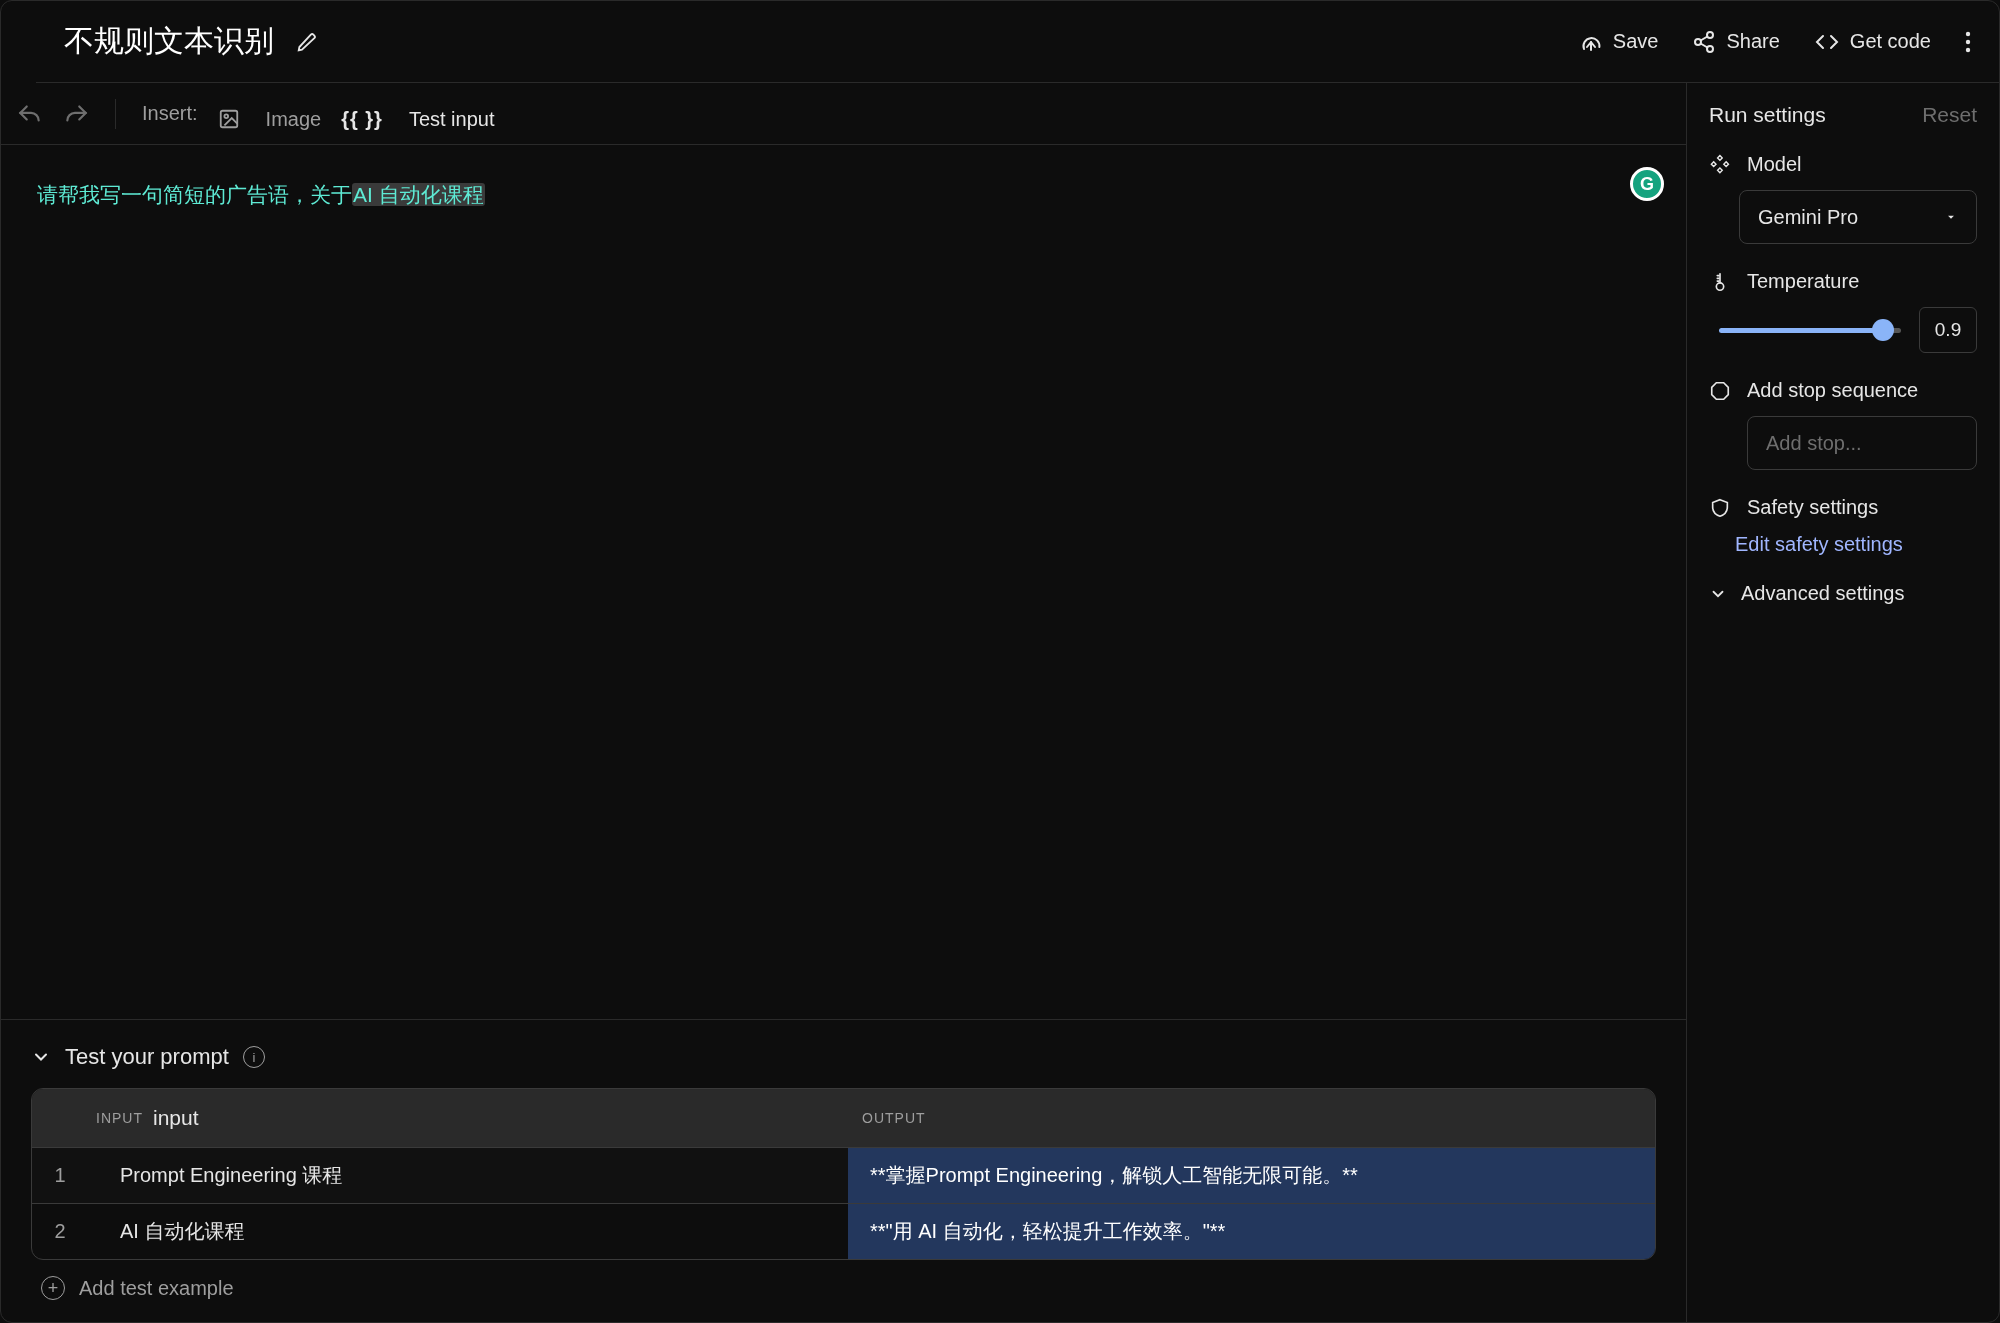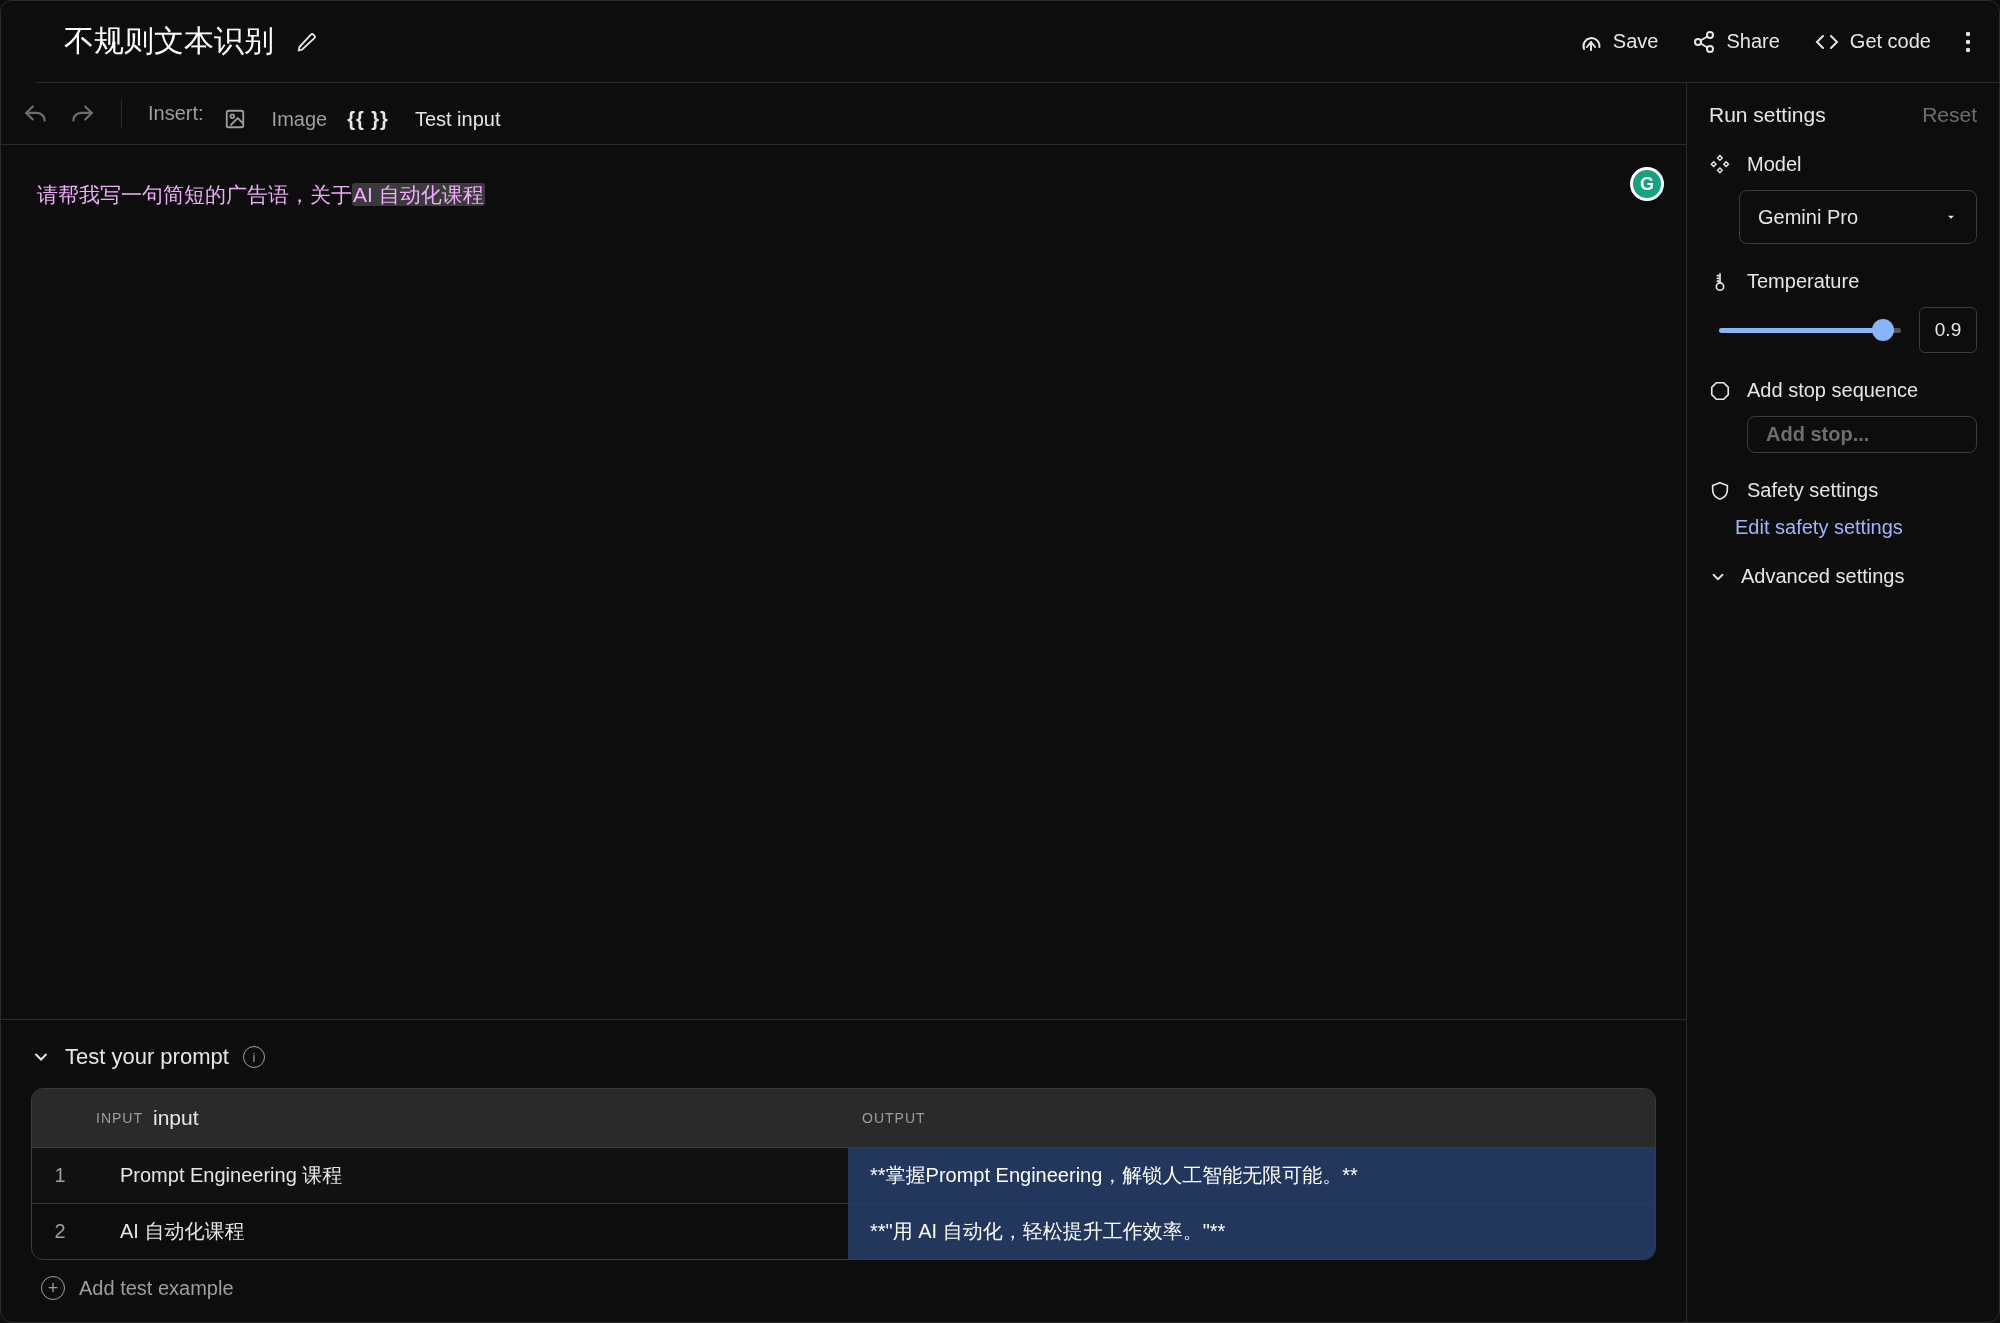--- a/index.html
+++ b/index.html
@@ -77,41 +77,41 @@
     padding:20px 22px;
     display:flex;
     flex-direction:column;
     gap:26px;
   }
   
   .toolbar{
     height:62px;
     display:flex;
     align-items:center;
-    padding:0 22px;
+    padding:0 16px;
     gap:20px;
     border-bottom:1px solid var(--border-soft);
     font-size:20px;
   }
   .tool-ic{cursor:pointer;color:var(--text-dim2);}
   .sep{width:1px;height:30px;background:var(--border-soft);margin:0 6px;}
   .tb-label{color:var(--text-dim);}
   .tb-item{display:flex;align-items:center;gap:26px;color:var(--text-dim);cursor:pointer;margin-top:11px;}
   .tb-item.active{color:var(--text);}
   .braces{font-weight:600;letter-spacing:1px;}
   
   .editor{
     flex:1;
     position:relative;
     padding:34px 36px;
     font-size:21px;
     line-height:1.5;
     overflow:auto;
   }
-  .prompt-text{color:#f0abfc;}
+  .prompt-text{color:#5eead4;}
   .hl{
     background:#3a3a3a;
     border-radius:3px;
     padding:0 1px;
   }
   .g-badge{
     position:absolute;
     top:22px;right:22px;
     width:34px;height:34px;
     border-radius:50%;
@@ -211,25 +211,24 @@
   .slider-thumb{
     position:absolute;left:90%;top:50%;transform:translate(-50%,-50%);
     width:22px;height:22px;border-radius:50%;background:var(--slider);
     cursor:pointer;
   }
   .temp-box{
     width:58px;height:46px;border:1px solid var(--border);border-radius:6px;
     display:flex;align-items:center;justify-content:center;font-size:19px;
   }
   .stop-input{
-    height:37px;border:1px solid var(--border);border-radius:8px;
+    height:54px;border:1px solid var(--border);border-radius:8px;
     padding:0 18px;margin-left:38px;color:var(--text-dim2);
     display:flex;align-items:center;
     cursor:text;
-    font-weight:bold;
   }
   .link{color:var(--accent);margin-left:26px;cursor:pointer;}
   .adv{display:flex;align-items:center;gap:14px;cursor:pointer;}
   svg{display:block;}
 </style>
 </head>
 <body>
 
 <div class="header">
   <div class="title">不规则文本识别</div>

